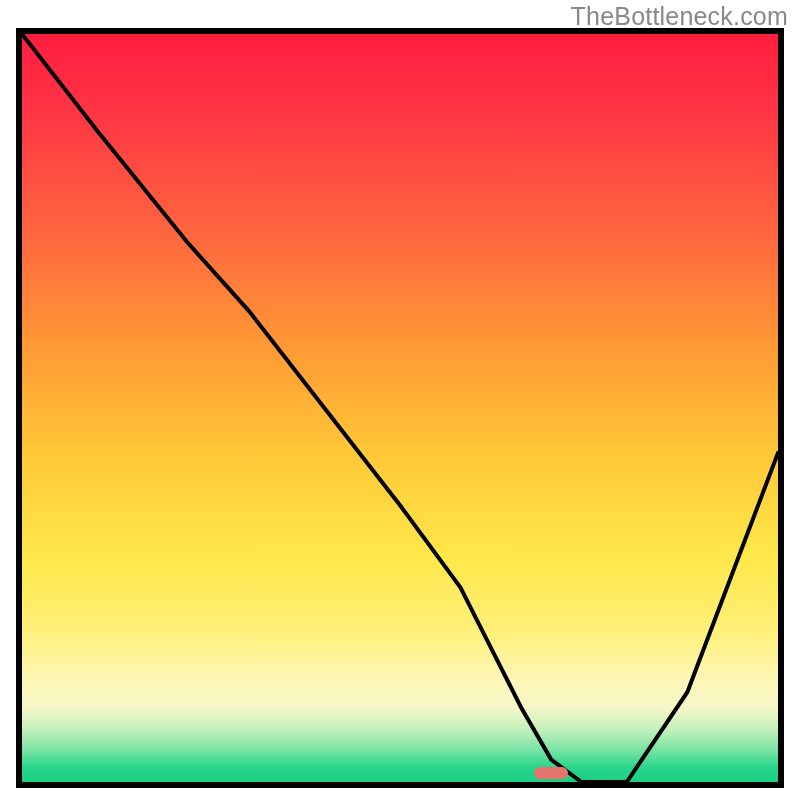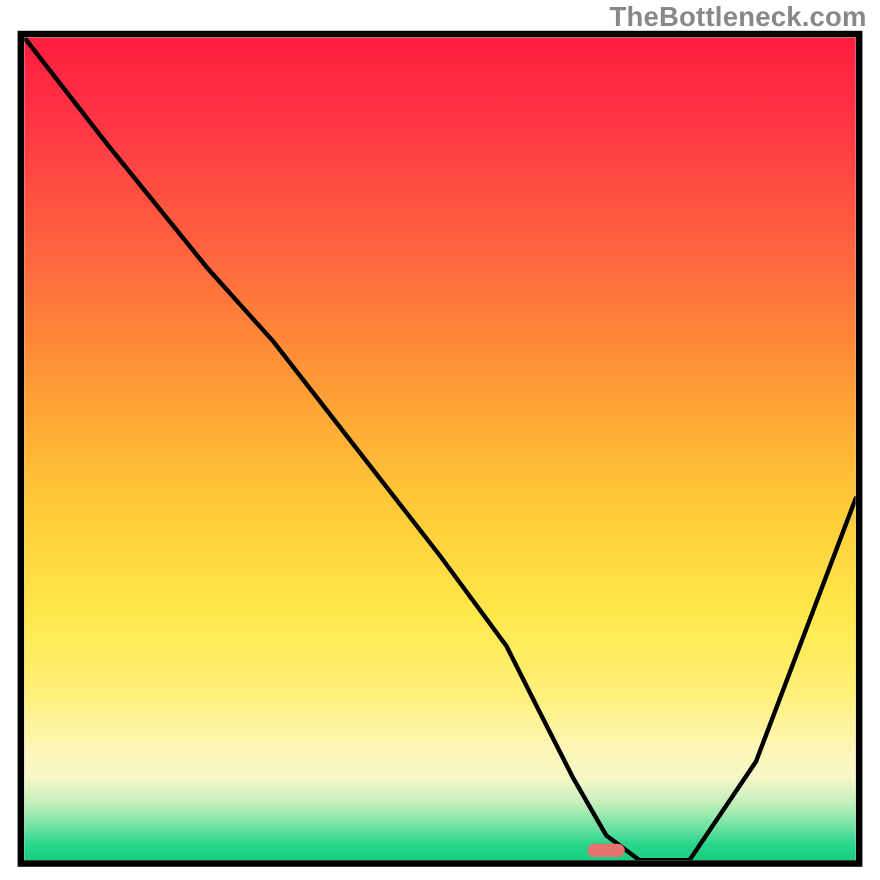--- a/index.html
+++ b/index.html
@@ -13,21 +13,21 @@
   .stage {
     position: relative;
     width: 800px;
     height: 800px;
   }
   .watermark {
     position: absolute;
     right: 12px;
     top: 2px;
     font-size: 25px;
-    font-weight: 700;
+    font-weight: 400;
     color: #888888;
     letter-spacing: 0.2px;
   }
   .frame {
     position: absolute;
     left: 16px;
     top: 28px;
     width: 768px;
     height: 760px;
     box-sizing: border-box;

